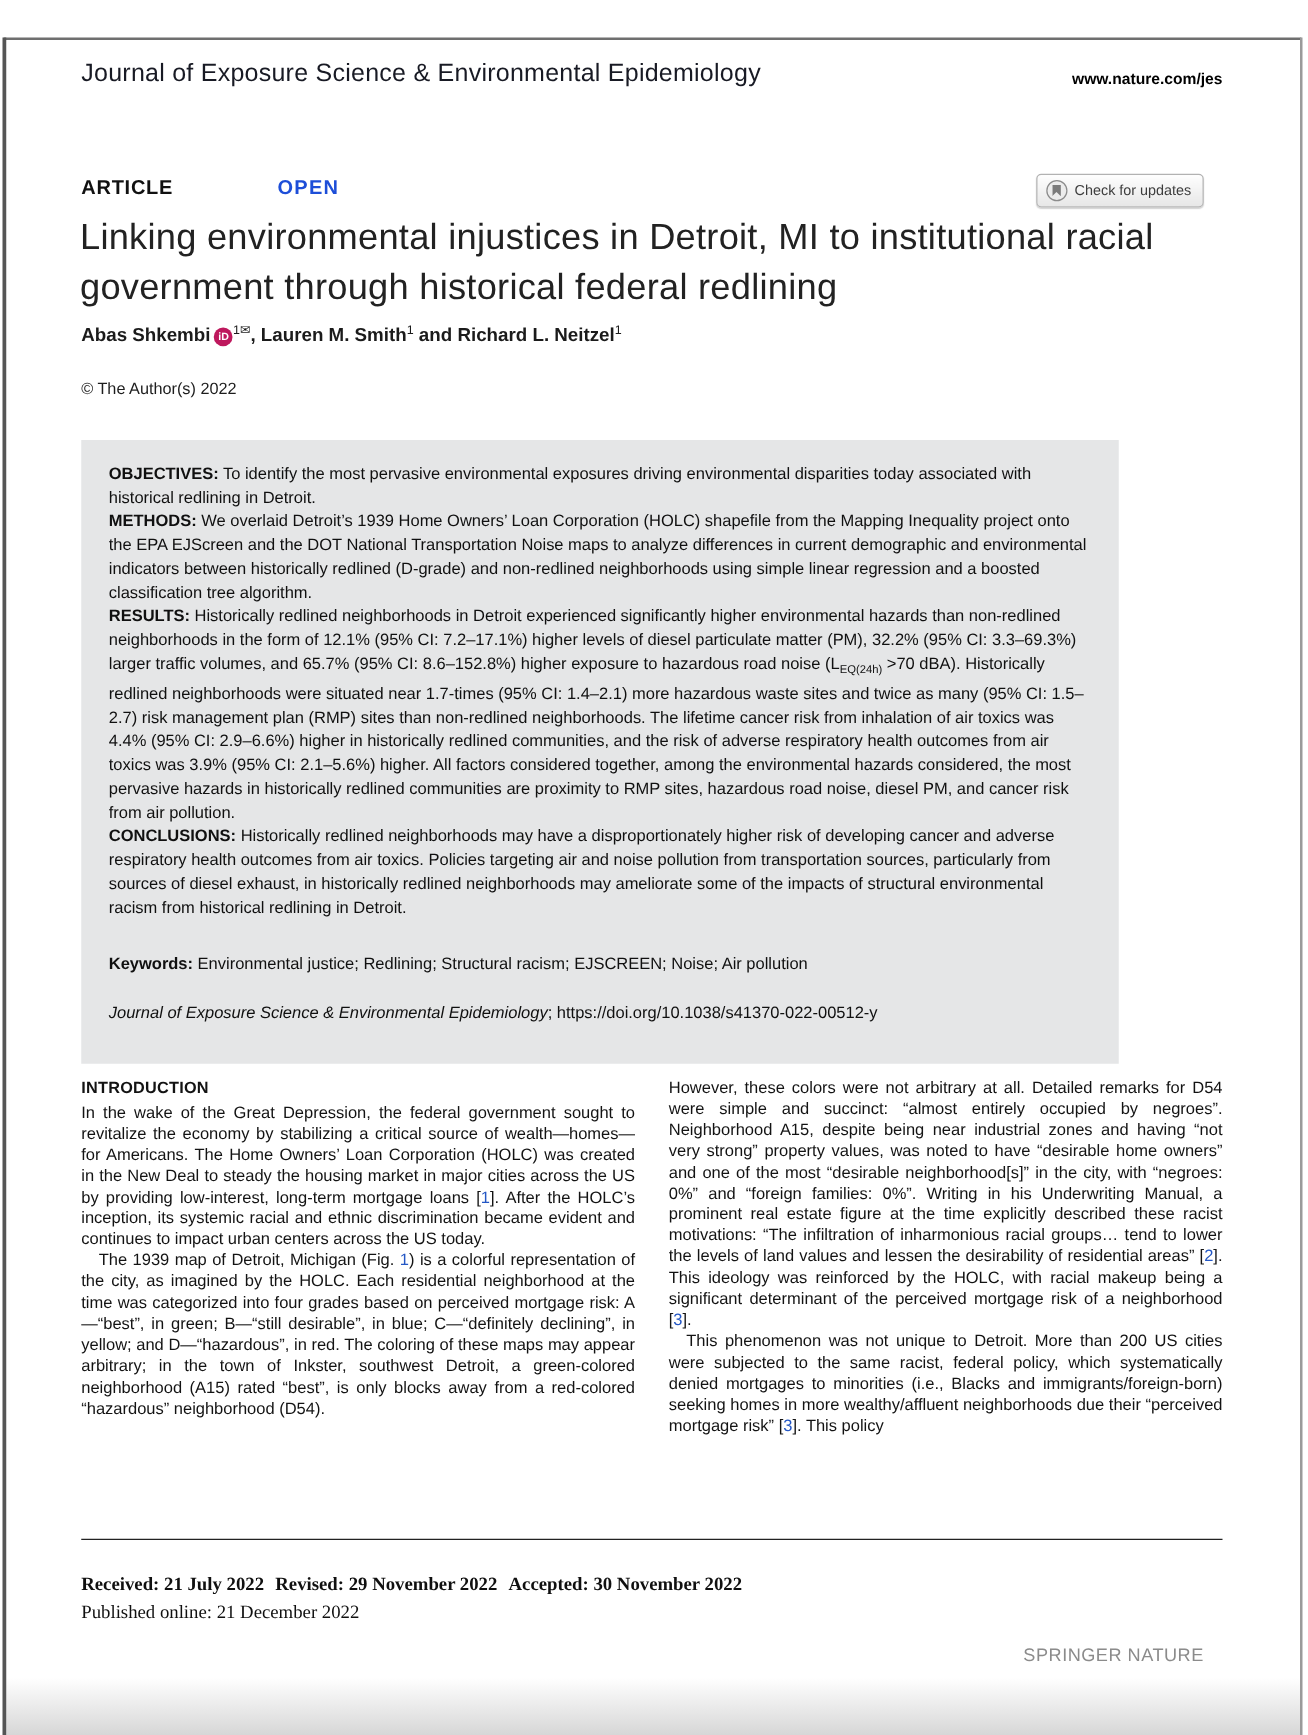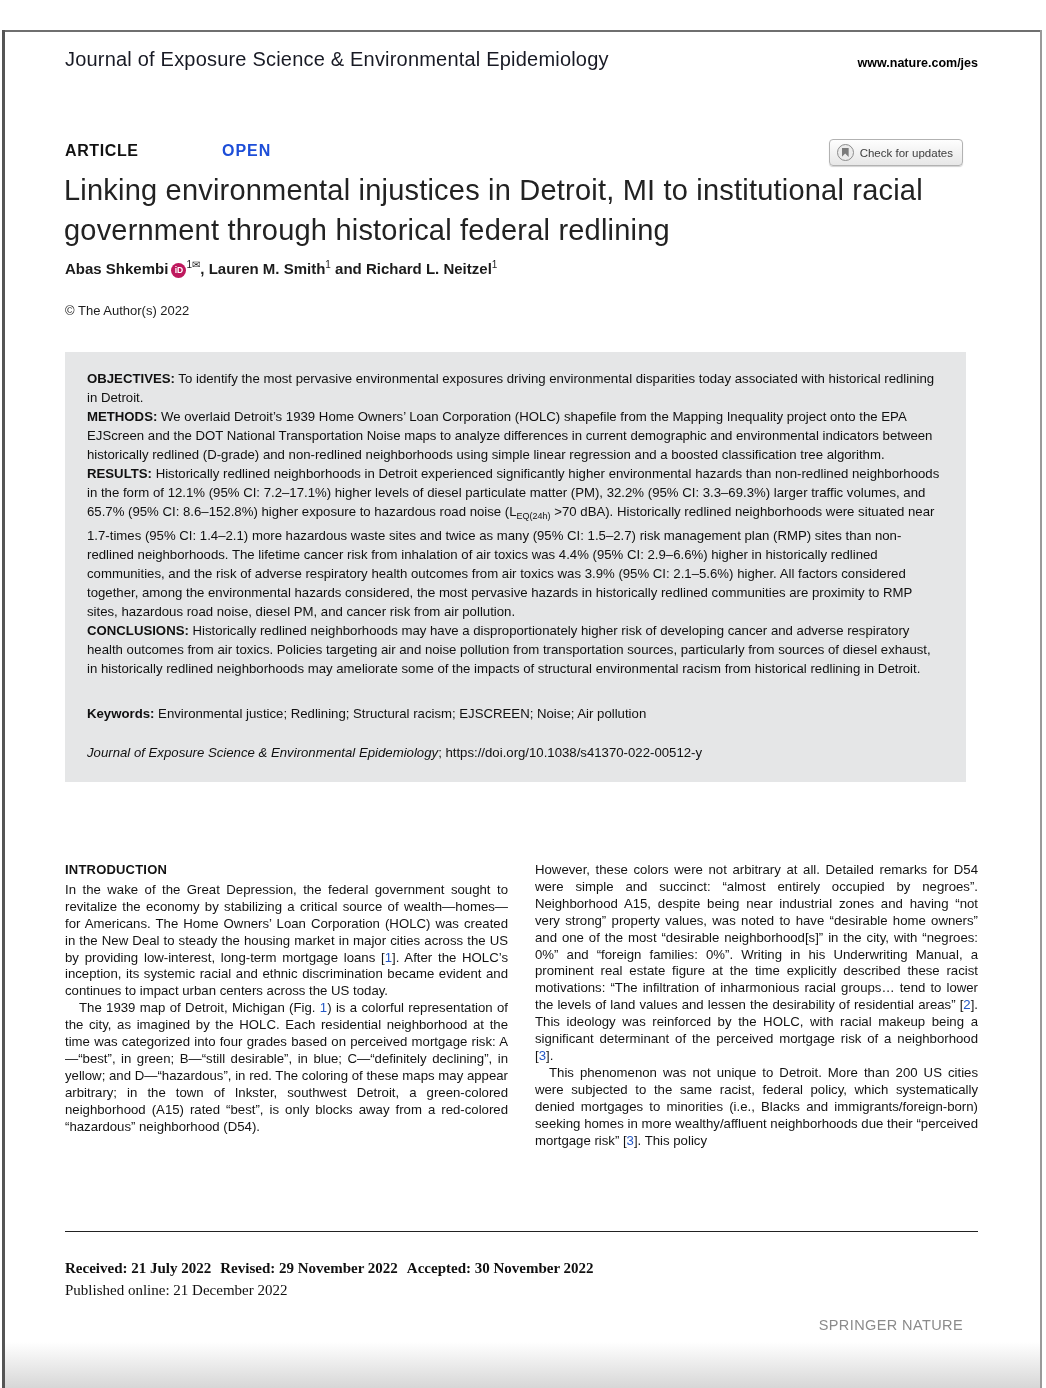--- a/index.html
+++ b/index.html
@@ -33,22 +33,22 @@
                  font-weight:500; color:#222; letter-spacing:0.2px; }
 
   .authors { position:absolute; left:65px; top:260px; font-size:15px; font-weight:600; color:#1b1b1b; }
   .authors .sup { font-size:10px; position:relative; top:-6px; font-weight:400; }
   .authors .mail { font-size:10px; position:relative; top:-6px; font-weight:400; }
   .orcid-badge { display:inline-block; width:15px; height:15px; border-radius:50%; background:#be185d;
                  color:#fff; font-size:8.5px; font-weight:bold; text-align:center; line-height:15px;
                  margin-left:3px; vertical-align:1px; cursor:pointer; }
   .copyright { position:absolute; left:65px; top:303px; font-size:13px; color:#1d1d1d; }
 
-  .abstract { position:absolute; left:65px; top:352px; width:901px; box-sizing:border-box;
-              background:#e5e6e7; padding:17px 22px 20px 22px;
+  .abstract { position:absolute; left:65px; top:352px; width:830px; box-sizing:border-box;
+              background:#e5e6e7; padding:17px 22px 32px 22px;
               font-size:13.2px; line-height:19px; color:#101010; }
   .abstract p { margin:0; }
   .abstract .lbl { font-weight:bold; }
   .abstract .sub { font-size:9px; vertical-align:-3px; }
   .abstract .keywords { margin-top:26px; }
   .abstract .citation { margin-top:20px; }
   .abstract .citation .jname { font-style:italic; }
 
   .intro { position:absolute; left:65px; top:862px; width:913px; display:flex; gap:27px;
            font-size:13.2px; line-height:16.9px; text-align:justify; color:#131313; }

